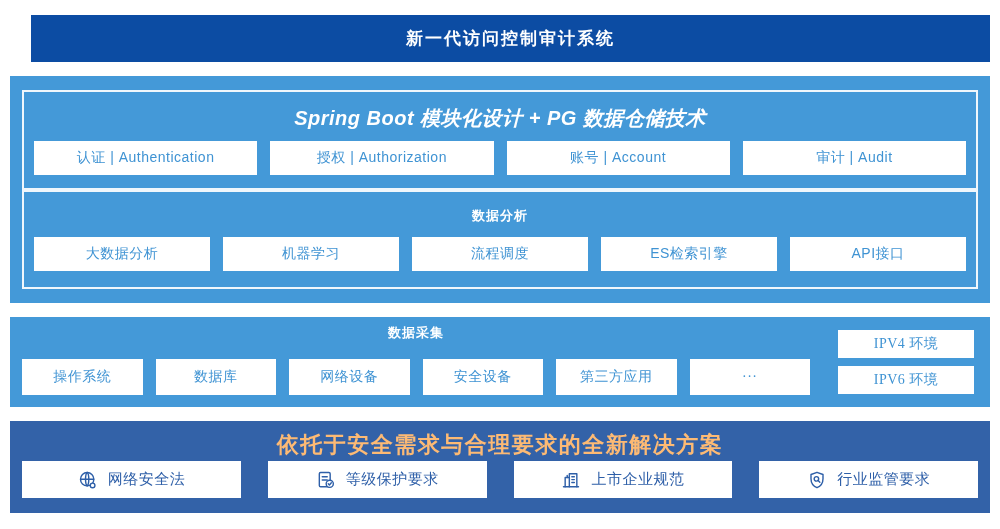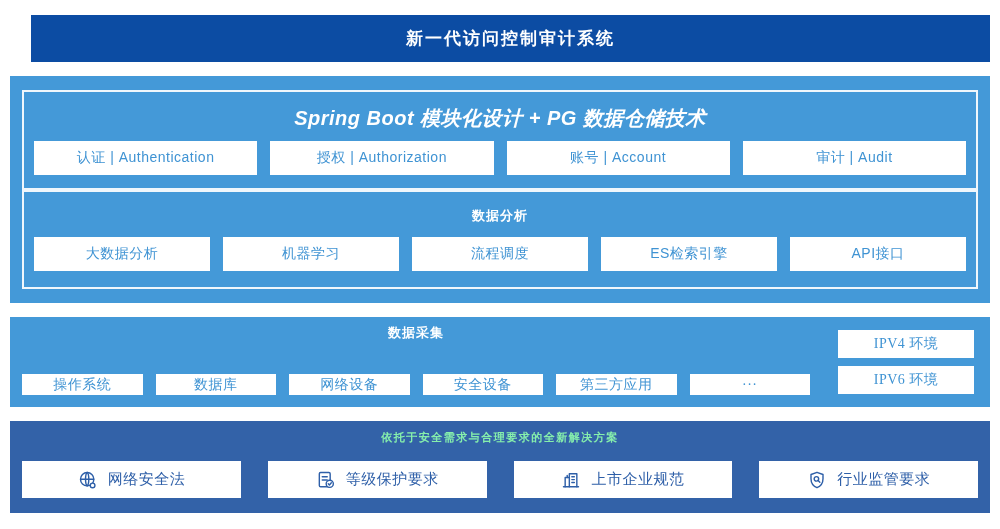--- a/index.html
+++ b/index.html
@@ -14,27 +14,27 @@
   .platform{height:227px;flex:none;background:#4499D8;box-sizing:border-box;padding:14px 12px;display:flex;flex-direction:column;}
   .panel{border:2px solid rgba(255,255,255,0.92);box-sizing:border-box;flex:1;display:flex;flex-direction:column;justify-content:space-evenly;padding:4px 10px;}
   .panel-title{color:#ffffff;font-weight:bold;text-align:center;font-size:13px;letter-spacing:1px;}
   .panel-title.em{font-style:italic;font-size:20px;letter-spacing:0.5px;}
   .boxrow{display:flex;gap:13px;}
   .wbox{flex:1;height:34px;background:#ffffff;display:flex;align-items:center;justify-content:center;color:#3F93D3;font-size:14px;letter-spacing:0.5px;}
 
   
   .collect-row{height:90px;flex:none;display:flex;gap:0;font-family:Liberation Serif, serif;}
   .collect-main{flex:1;background:#4499D8;box-sizing:border-box;padding:7px 12px 12px 12px;display:flex;flex-direction:column;justify-content:space-between;}
-  .collect-main .boxrow .wbox{height:21px;}
+  .collect-main .boxrow .wbox{height:36px;}
   .env-panel{width:168px;flex:none;background:#4499D8;box-sizing:border-box;padding:12px 16px;display:flex;flex-direction:column;justify-content:space-evenly;gap:8px;}
   .env-box{height:28px;background:#ffffff;display:flex;align-items:center;justify-content:center;color:#3F93D3;font-size:14px;letter-spacing:0.5px;}
 
   
   .solution{height:92px;flex:none;background:#3362A8;box-sizing:border-box;padding:9px 12px 15px 12px;display:flex;flex-direction:column;justify-content:space-between;}
-  .solution-title{color:#86efac;font-weight:bold;text-align:center;font-size:11px;letter-spacing:1.5px;}
+  .solution-title{color:#fdba74;font-weight:bold;text-align:center;font-size:22px;letter-spacing:1.5px;}
   .sol-row{display:flex;gap:27px;}
   .sol-box{flex:1;height:37px;background:#ffffff;display:flex;align-items:center;justify-content:center;gap:10px;color:#2E5FA8;font-size:15px;letter-spacing:0.5px;}
   .sol-box svg{flex:none;display:block;}
 </style>
 </head>
 <body>
 
 <div class="page">
 
   <div class="banner">

